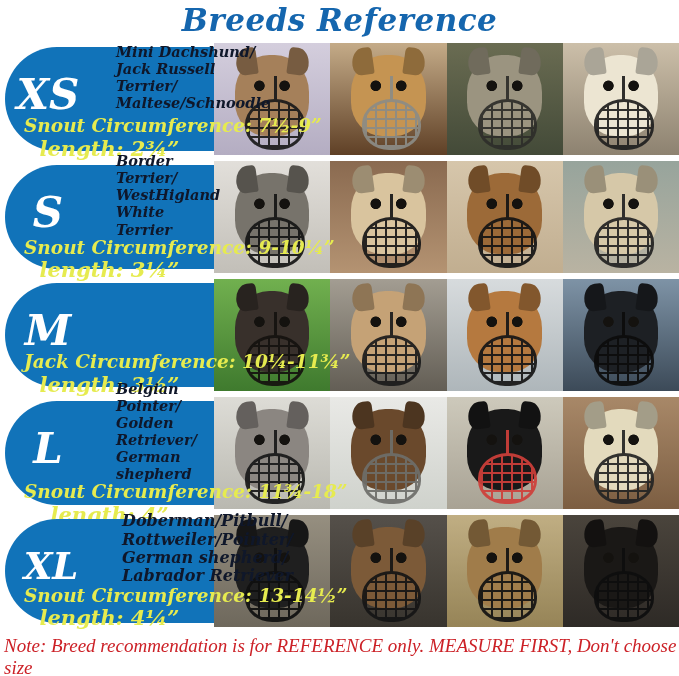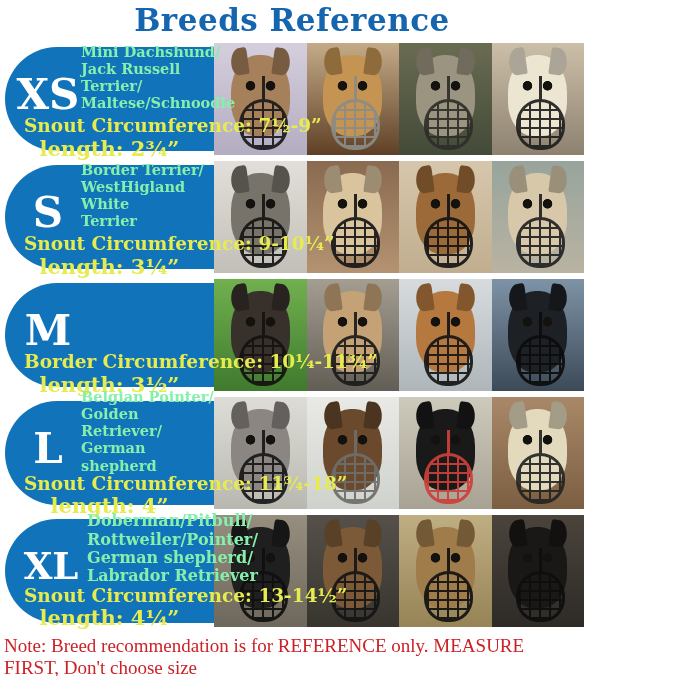--- a/index.html
+++ b/index.html
@@ -1,21 +1,22 @@
 <!DOCTYPE html>
 <html><head>
 <meta charset="utf-8">
 <style>
   html,body{margin:0;padding:0;background:#fff;}
   .page{
     position:relative;
-    width:584px;height:676px;
+    width:679px;height:676px;
     background:#fff;
     overflow:hidden;
     font-family:"DejaVu Serif","Liberation Serif",serif;
+    font-style:italic;
   }
   
   .title{
     height:40px;
     text-align:center;
     font-size:31px;
     font-weight:bold;
     color:#1566ae;
     letter-spacing:.5px;
     line-height:40px;
@@ -62,21 +63,21 @@
     color:#fff;
   }
   .pill-main{display:flex;align-items:center;padding-left:10px;}
   .size-letter{
     flex-shrink:0;width:66px;text-align:center;
     font-size:42px;font-weight:bold;color:#fff;line-height:1;margin-top:36px;
   }
   .row-xl .size-letter{font-size:37px;width:72px;}
   .breeds{
     font-size:14.5px;font-weight:bold;line-height:1.18;
-    white-space:pre-line;color:#86efac;
+    white-space:pre-line;color:#0f172a;margin-left:35px;
   }
   .row-xl .breeds{font-size:16px;line-height:1.15;}
   .snout{
     color:#e6eb4f;font-weight:bold;font-size:18.5px;line-height:1.12;
     padding-left:19px;white-space:nowrap;
   }
   .length{
     color:#e6eb4f;font-weight:bold;font-size:21px;line-height:1.12;
     text-align:center;white-space:nowrap;
   }
@@ -195,21 +196,21 @@
         </div>
       <div class="photo p34">
           <div class="head"></div>
           <div class="muzzle"></div>
         </div>
     </div>
     <div class="pill">
       <div class="pill-main">
         <div class="size-letter">M</div>
       </div>
-      <div class="snout">Border Circumference: 10¼-11¾”</div>
+      <div class="snout">Jack Circumference: 10¼-11¾”</div>
       <div class="length">length: 3½”</div>
     </div>
   </div>
 
   <div class="row">
     <div class="photos">
       <div class="photo p41">
           <div class="head"></div>
           <div class="muzzle"></div>
         </div>

